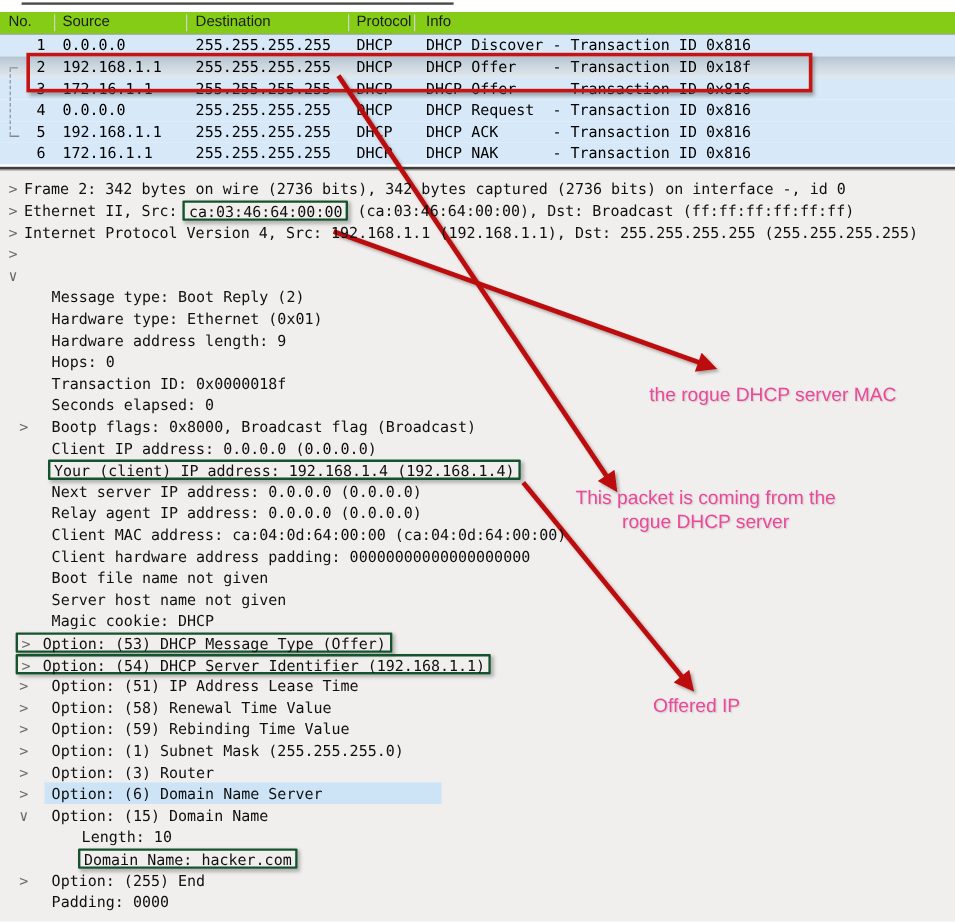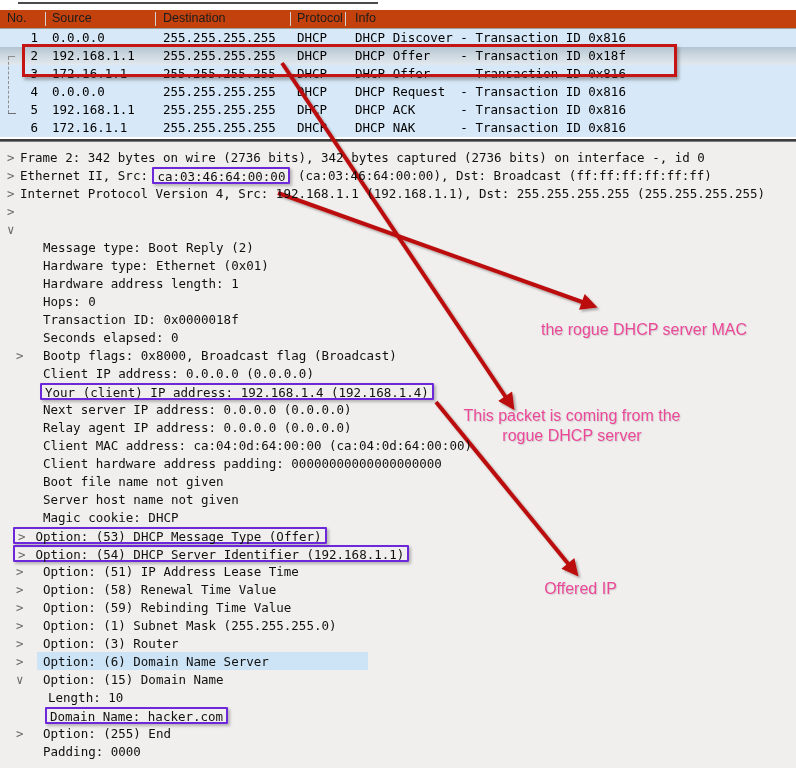--- a/index.html
+++ b/index.html
@@ -2,21 +2,21 @@
 <html><head>
 <meta charset="utf-8">
 <style>
   html,body{margin:0;padding:0;}
   body{width:796px;height:768px;position:relative;background:#fff;overflow:hidden;
        font-family:"DejaVu Sans Mono","Liberation Mono",monospace;}
 
   
   .plist{position:absolute;left:0;top:0;width:796px;height:141px;background:#fff;}
   .topline{position:absolute;left:18px;top:2px;width:360px;height:2px;background:#4a4a4a;}
-  .phead{position:absolute;top:10px;left:0;width:796px;height:18px;background:#c2410c;
+  .phead{position:absolute;top:10px;left:0;width:796px;height:18px;background:#84cc16;
          border-bottom:1px solid #9d9d9d;font-family:"Liberation Sans",sans-serif;
          font-size:12.5px;color:#1c1c1c;}
   .phead .h{position:absolute;top:1px;}
   .h-no{left:7px}.h-src{left:52px}.h-dst{left:163px}.h-proto{left:297px}.h-info{left:355px}
   .vsep{position:absolute;top:2px;height:14px;width:1px;background:#d2d2d2;}
 
   .prow{position:absolute;left:0;width:796px;height:18px;background:#d7e9f8;
         font-size:12.5px;line-height:18px;color:#000;}
   .prow .c{position:absolute;top:0;white-space:pre;}
   .c-no{left:0;width:38px;text-align:right;}
@@ -33,33 +33,33 @@
 
   
   .dpane{position:absolute;left:0;top:141px;width:796px;height:627px;background:#f1efed;
          border-top:1px solid #7a7a7a;padding-top:6px;box-sizing:border-box;}
   .dline{height:18px;display:flex;align-items:center;font-size:12.5px;color:#101010;position:relative;}
   .dline>*{position:relative;z-index:1;}
   .dline .t{white-space:pre;}
   .exp{display:inline-block;color:#6b6b6b;white-space:pre;flex:none;}
   .i0{padding-left:7px}.i0 .exp{width:13px}
   .i1{padding-left:16px}.i1 .exp{width:27px}
-  .i2{padding-left:21px}.i2 .exp{width:27px}
-  .rbox{display:inline-block;height:17px;line-height:16px;border:2px solid #6d28d9;border-radius:1px;
+  .i2{padding-left:41px}.i2 .exp{width:27px}
+  .rbox{display:inline-block;height:17px;line-height:16px;border:2px solid #14532d;border-radius:1px;
         padding:0 3px;margin-left:-3px;box-sizing:border-box;vertical-align:top;
         box-shadow:2px 2px 3px rgba(90,90,90,.4);white-space:pre;}
   .rbox .exp{width:auto;margin-right:10px;}
   .hl::before{content:"";position:absolute;left:37px;top:0;width:331px;height:18px;
               background:#cde4f6;z-index:0;}
 
   
   .ann{position:absolute;font-family:"Liberation Sans",sans-serif;font-size:16px;
        color:#ec4899;text-align:center;line-height:20px;text-shadow:1px 1px 1px rgba(120,120,120,.25);}
   #ann1{left:528px;top:320px;width:232px;}
-  #ann2{left:448px;top:406px;width:248px;}
+  #ann2{left:464px;top:406px;width:248px;}
   #ann3{left:528px;top:579px;width:105px;}
   .overlay{position:absolute;left:0;top:0;pointer-events:none;}
 </style>
 </head>
 <body>
 
 <div>
 
   <div class="plist">
     <div class="topline"></div>
@@ -150,21 +150,21 @@
     <div class="dline i1">
         <span class="exp"></span>
         <span class="t">Message type: Boot Reply (2)</span>
       </div>
     <div class="dline i1">
         <span class="exp"></span>
         <span class="t">Hardware type: Ethernet (0x01)</span>
       </div>
     <div class="dline i1">
         <span class="exp"></span>
-        <span class="t">Hardware address length: 1</span>
+        <span class="t">Hardware address length: 9</span>
       </div>
     <div class="dline i1">
         <span class="exp"></span>
         <span class="t">Hops: 0</span>
       </div>
     <div class="dline i1">
         <span class="exp"></span>
         <span class="t">Transaction ID: 0x0000018f</span>
       </div>
     <div class="dline i1">

